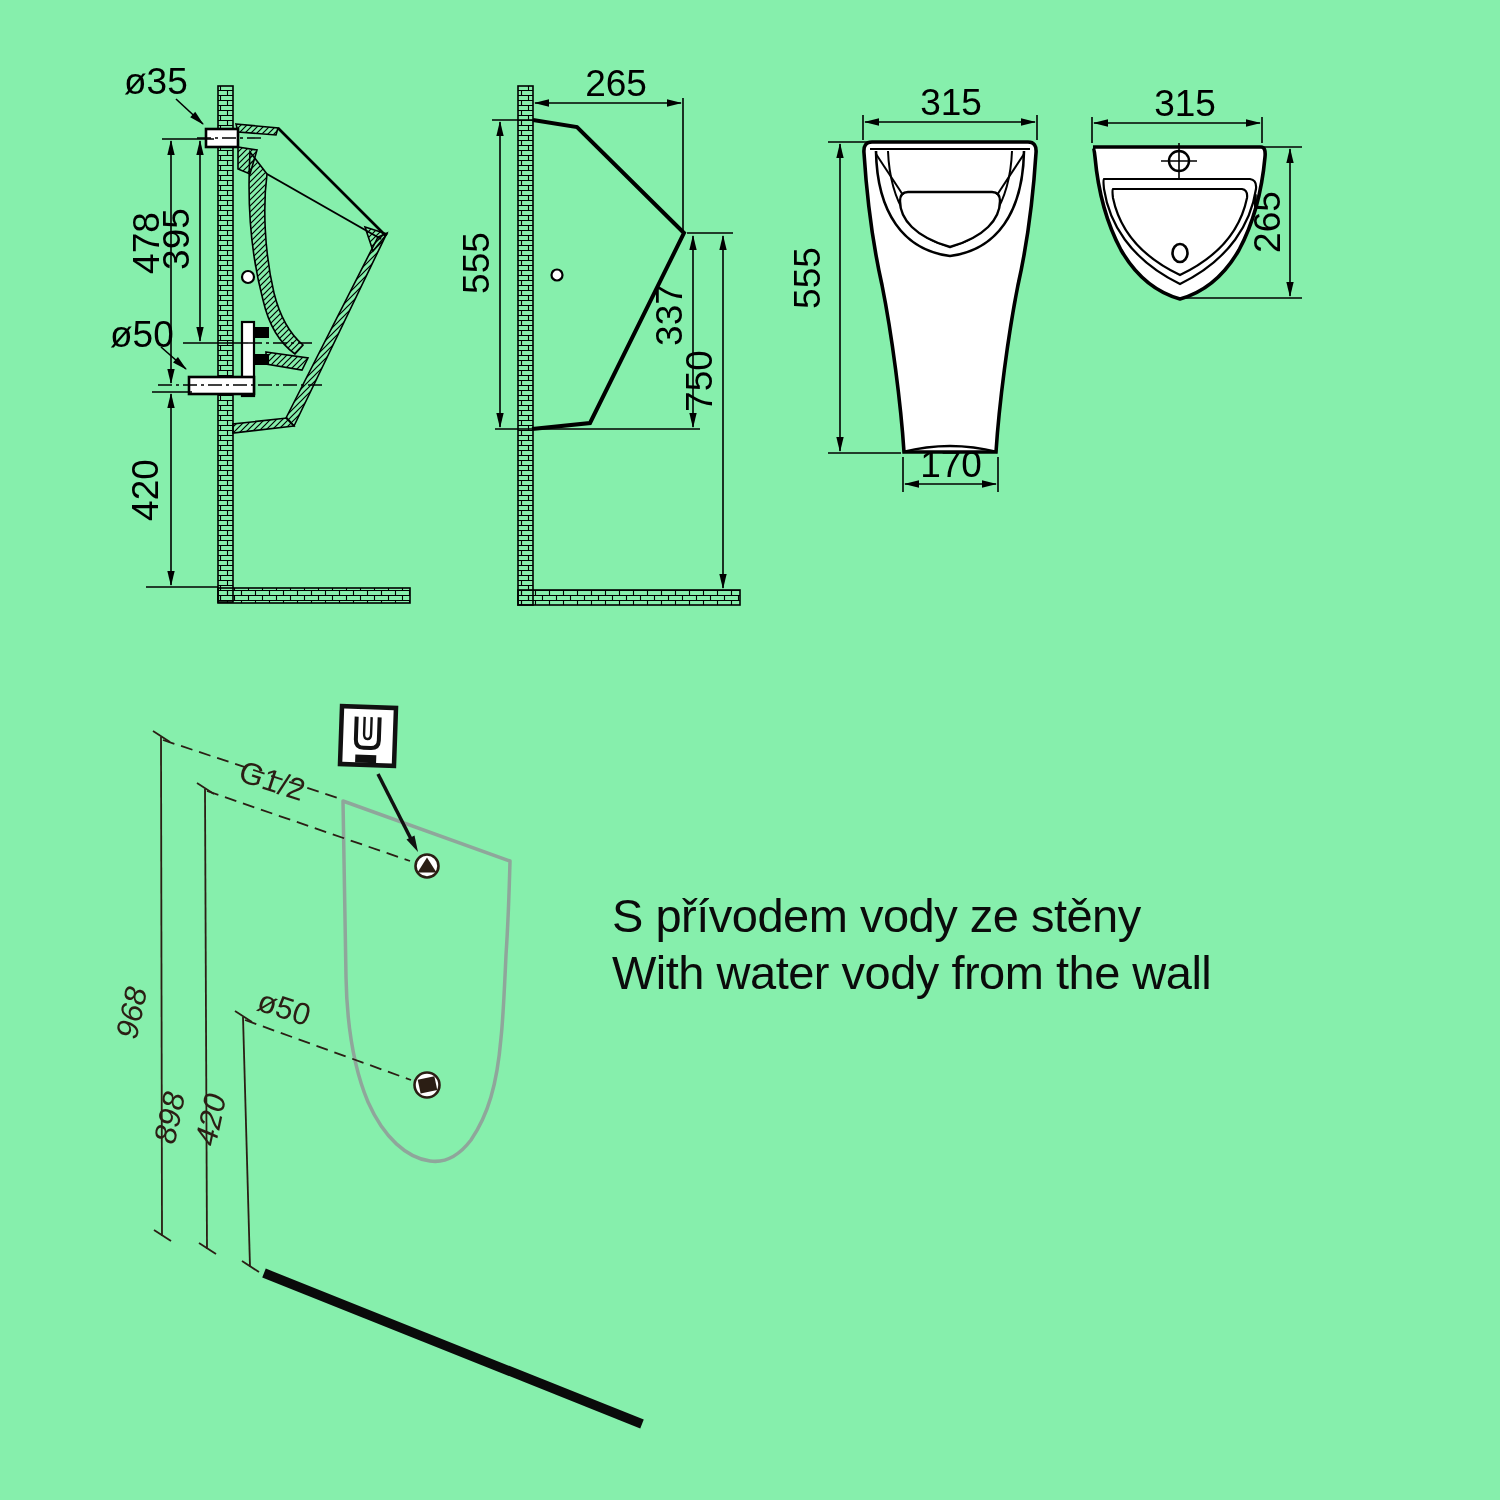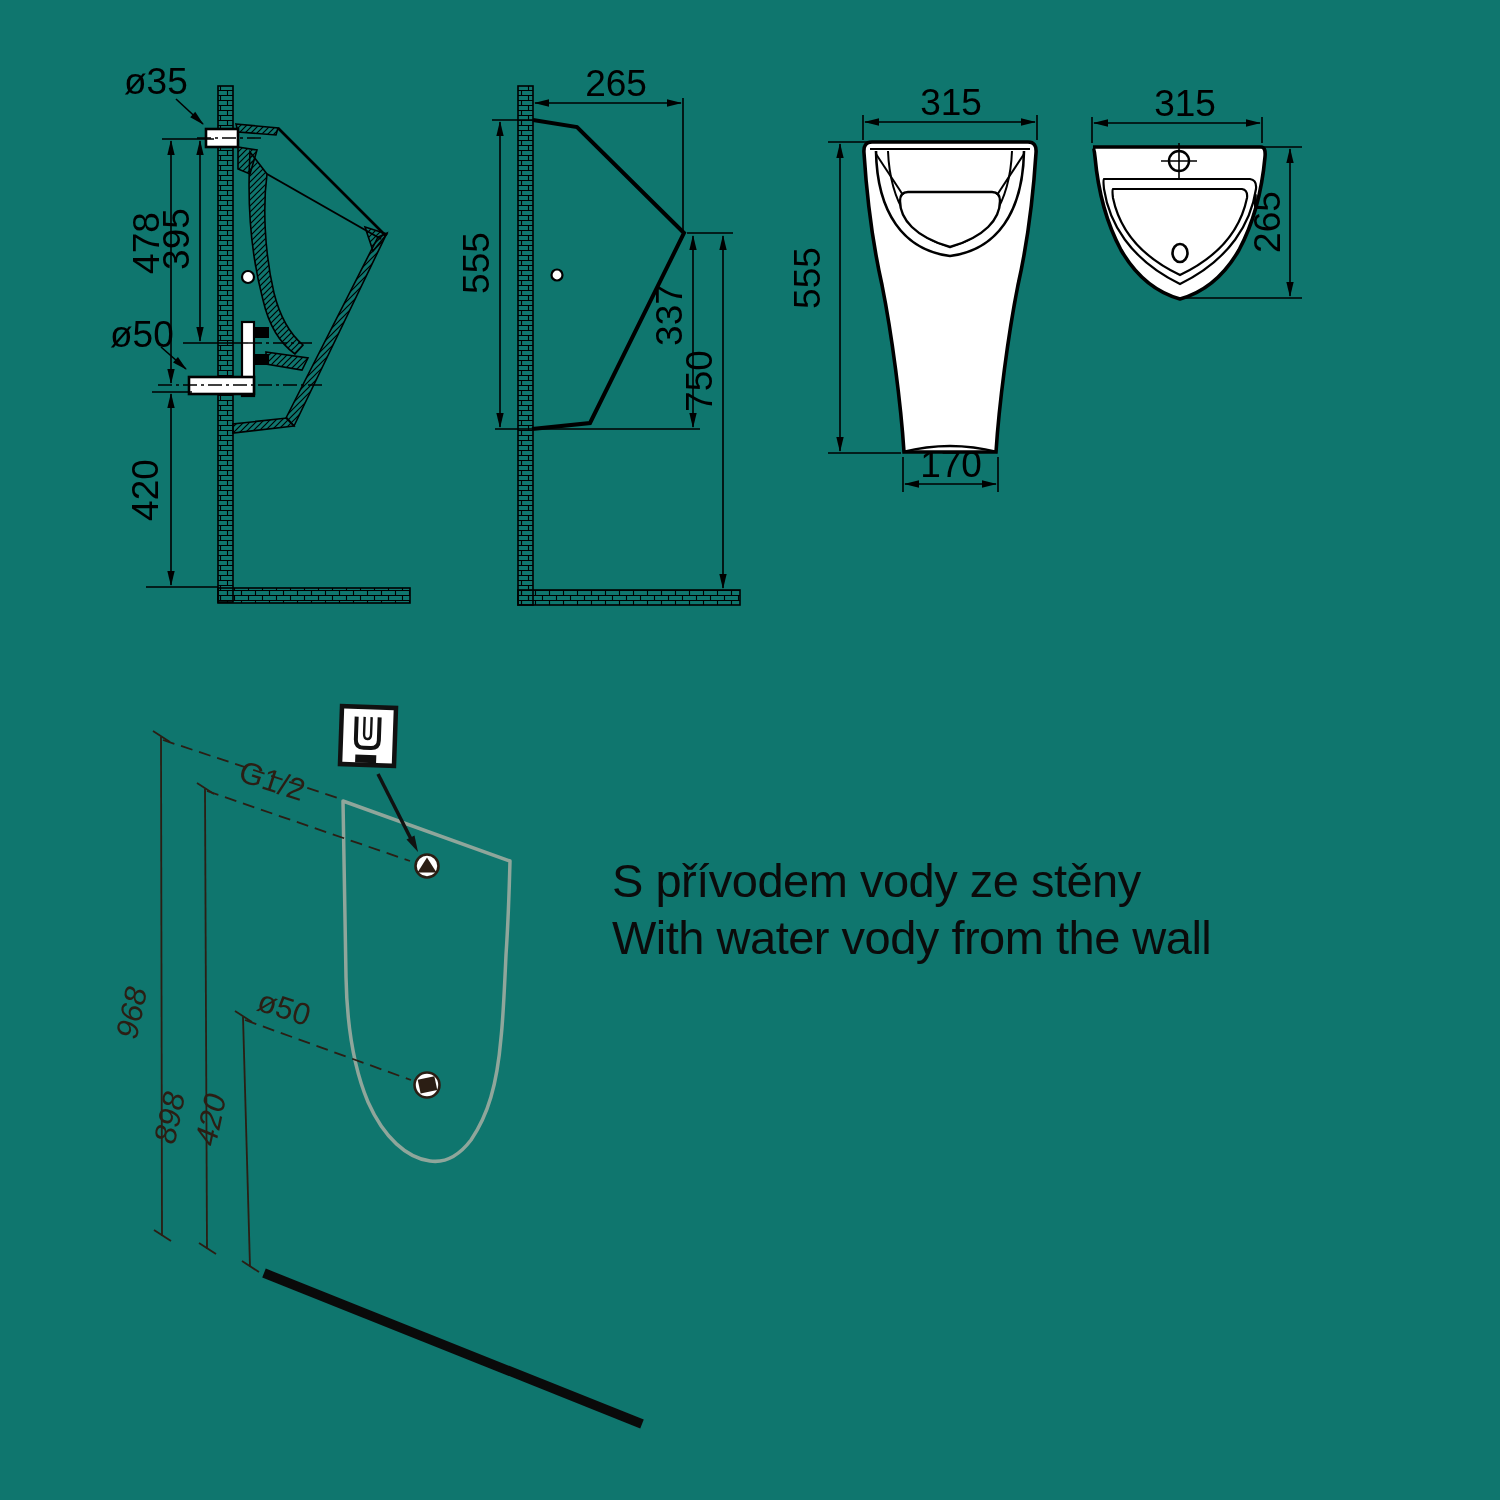--- a/index.html
+++ b/index.html
@@ -1,22 +1,22 @@
 <!DOCTYPE html>
 <html><head>
 <meta charset="utf-8">
 <style>
   html,body{margin:0;padding:0;background:#fff;}
-  .canvas{position:relative;width:1500px;height:1500px;background:#0f766e;overflow:hidden;
+  .canvas{position:relative;width:1500px;height:1500px;background:#86efac;overflow:hidden;
           font-family:"Liberation Sans", sans-serif;}
   .canvas svg{position:absolute;left:0;top:0;}
   text.dim{font-family:"Liberation Sans", sans-serif;font-size:37px;fill:#000;}
   text.dimd{font-family:"Liberation Sans", sans-serif;font-size:31px;fill:#2b1e14;}
   text.dimi{font-family:"Liberation Sans", sans-serif;font-size:31px;font-style:italic;fill:#2b1e14;}
-  .caption{position:absolute;left:612px;top:852px;font-size:47px;line-height:57px;
+  .caption{position:absolute;left:612px;top:887px;font-size:47px;line-height:57px;
            color:#0b0b0b;letter-spacing:-0.5px;white-space:nowrap;}
 </style>
 </head>
 <body>
 
 <div class="canvas">
 
 <svg width="1500" height="1500" viewBox="0 0 1500 1500">
   <defs>
     <pattern id="brick" width="14" height="10" patternUnits="userSpaceOnUse">

